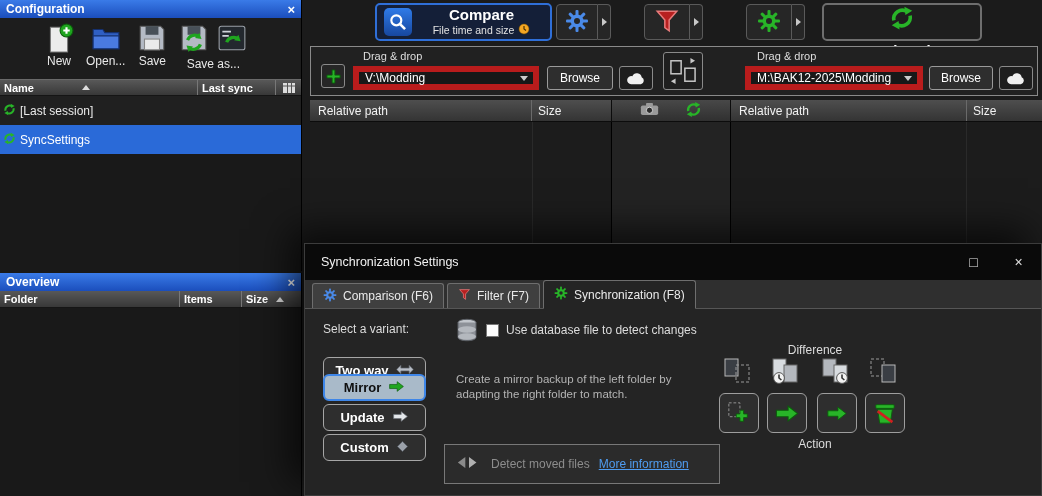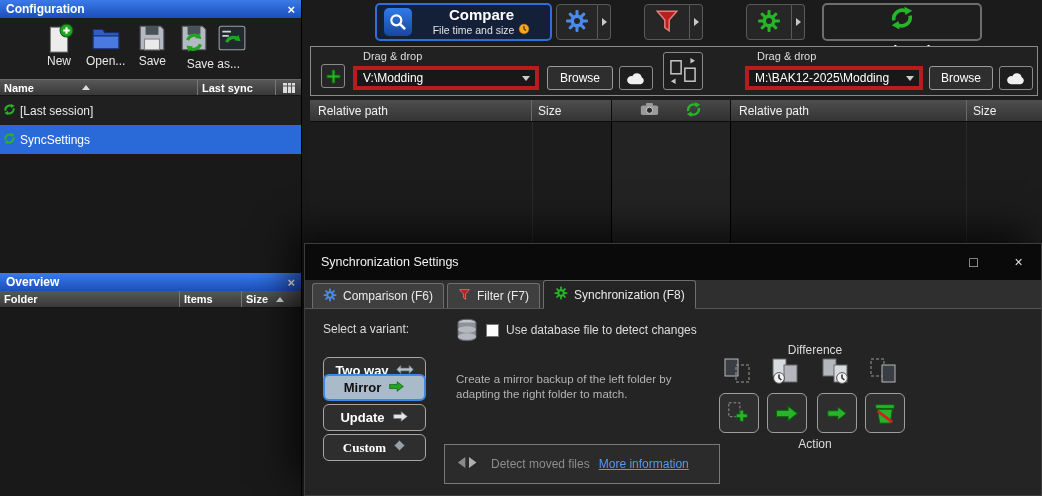--- a/index.html
+++ b/index.html
@@ -48,21 +48,21 @@
   .btn-sub{font-size:10.5px;color:#e2e2e2;display:flex;align-items:center;gap:4px;line-height:1.1;}
   .tool-btn{position:absolute;top:4px;height:36px;background:#262626;border:1px solid #5a5a5a;
     border-radius:4px 0 0 4px;display:flex;align-items:center;justify-content:center;}
   .drop-strip{position:absolute;top:4px;width:13px;height:36px;background:#262626;border:1px solid #5a5a5a;
     border-left:none;border-radius:0 4px 4px 0;display:flex;align-items:center;justify-content:center;}
   .sync-btn{position:absolute;left:520px;top:3px;width:160px;height:38px;background:#1e1e1e;
     border:2px solid #6e6e6e;border-radius:5px;display:flex;align-items:center;gap:8px;padding:0 8px;flex-direction:column;}
   
   .folder-bar{position:absolute;left:8px;top:46px;width:728px;height:50px;background:#212121;border:1px solid #8a8a8a;}
   .dd-hint{position:absolute;top:3px;font-size:11px;color:#dedede;}
-  .combo{position:absolute;top:19px;height:24px;background:#181818;border:4px solid #b91c1c;
+  .combo{position:absolute;top:19px;height:24px;background:#181818;border:6px solid #b91c1c;
     display:flex;align-items:center;font-size:12px;color:#fff;padding-left:6px;}
   .combo .tri-down{margin-left:auto;margin-right:5px;}
   .push-btn{position:absolute;top:19px;height:24px;background:#2e2e2e;border:1px solid #9a9a9a;border-radius:3px;
     color:#fff;font-size:12px;display:flex;align-items:center;justify-content:center;}
   .sq-btn{position:absolute;display:flex;align-items:center;justify-content:center;background:#262626;
     border:1px solid #8a8a8a;border-radius:3px;}
   
   .grid-head{position:absolute;left:8px;top:100px;width:732px;height:22px;display:flex;
     background:linear-gradient(#4e4e4e,#343434);font-size:12px;color:#f2f2f2;border-bottom:1px solid #0c0c0c;}
   .gh-left{width:302px;display:flex;border-right:1px solid #0c0c0c;}
@@ -486,21 +486,21 @@
       </span>
     </div>
     <div class="variant" style="top:160px;">
       <span>Update</span>
       <span>
         <svg width="17" height="11" viewBox="0 0 24 16">
             <path d="M2 5h11V1l9 7-9 7v-4H2z" fill="#e4e7ea" stroke="#70767e"></path>
           </svg>
       </span>
     </div>
-    <div class="variant" style="top:190px;font-family:Liberation Serif, serif;">
+    <div class="variant" style="top:190px;">
       <span>Custom</span>
       <span>
         <svg width="13" height="13" viewBox="0 0 20 20">
             <rect x="4.5" y="4.5" width="11" height="11" transform="rotate(45 10 10)" fill="#9aa0a8" stroke="#565c64"></rect>
           </svg>
       </span>
     </div>
 
     <span style="position:absolute;left:151px;top:74px;">
       <svg width="22" height="24" viewBox="0 0 22 24">

